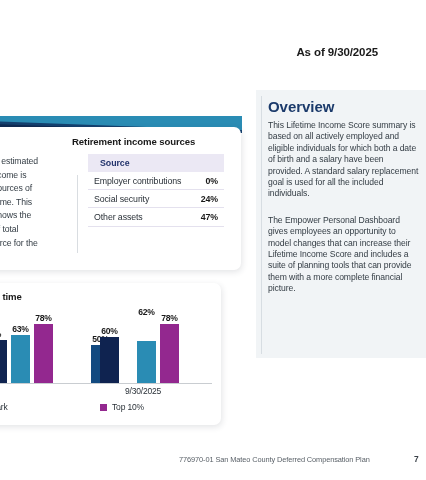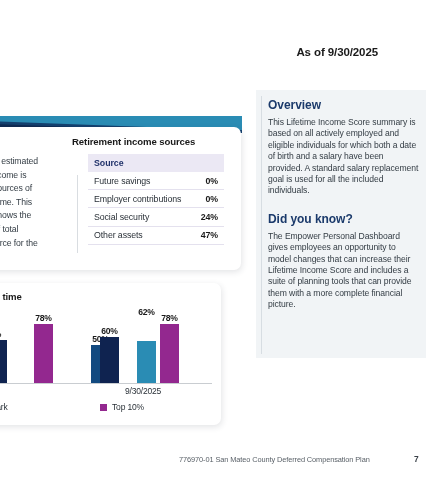--- a/index.html
+++ b/index.html
@@ -24,21 +24,21 @@
     position:absolute; left:256px; top:90px;
     width:170px; height:268px;
     background:#f1f4f6;
   }
   .side-rule{
     position:absolute; left:261px; top:96px;
     width:1px; height:258px; background:#d7dde2;
   }
   .side-inner{ position:absolute; left:268px; top:98px; width:152px; }
   .side-h{
-    font-size:12px; font-weight:bold; color:#1b3a6b;
+    font-size:15px; font-weight:bold; color:#1b3a6b;
     letter-spacing:-0.05px; margin-bottom:5px;
   }
   .side-p{
     font-size:8.6px; line-height:11.4px; color:#333c44;
     letter-spacing:-0.08px;
   }
   .side-gap{ height:15px; }
 
   
   .ribbon{ position:absolute; left:-10px; top:112px; width:252px; height:24px; overflow:hidden; }
@@ -68,21 +68,21 @@
   }
 
   
   .src-table{
     position:absolute; left:100px; top:27px; width:136px;
     border-collapse:collapse;
   }
   .src-table th{
     background:#ebe8f4; color:#22336b;
     font-size:8.8px; font-weight:bold; text-align:left;
-    padding:4px 5px 4px 6px;
+    padding:4px 5px 4px 12px;
     letter-spacing:-0.05px;
   }
   .src-table td{
     font-size:8.8px; color:#2a3138;
     padding:3.6px 6px 3.6px 6px;
     border-bottom:1px solid #e4e1ee;
     letter-spacing:-0.1px;
     white-space:nowrap;
   }
   .src-table td.pct{ text-align:right; font-weight:bold; color:#1a1a1a; }
@@ -151,21 +151,20 @@
 <div class="page">
 
   <div class="asof">As of 9/30/2025</div>
 
   <div class="side-panel"></div>
   <div class="side-rule"></div>
   <div class="side-inner">
     <div class="side-h">Overview</div>
     <div class="side-p">This Lifetime Income Score summary is based on all actively employed and eligible individuals for which both a date of birth and a salary have been provided. A standard salary replacement goal is used for all the included individuals.</div>
     <div class="side-gap"></div>
-    <div class="side-h">Did you know?</div>
     <div class="side-p">The Empower Personal Dashboard gives employees an opportunity to model changes that can increase their Lifetime Income Score and includes a suite of planning tools that can provide them with a more complete financial picture.</div>
   </div>
 
   <div class="ribbon">
     <svg width="252" height="24" viewBox="0 0 252 24">
       <path d="M0 4 L252 4 L252 18 L0 14 Z" fill="#2a8cb4"></path>
       <path d="M0 9 L210 17 L252 18 L252 21 L0 16 Z" fill="#14406e"></path>
       <path d="M0 12 L140 17 L0 16 Z" fill="#0f2a52"></path>
     </svg>
   </div>
@@ -187,24 +186,20 @@
 
     <table class="src-table">
       <thead>
         <tr>
           <th>Source</th>
           <th></th>
         </tr>
       </thead>
       <tbody>
         <tr>
-          <td>Future savings</td>
-          <td class="pct">0%</td>
-        </tr>
-        <tr>
           <td>Employer contributions</td>
           <td class="pct">0%</td>
         </tr>
         <tr>
           <td>Social security</td>
           <td class="pct">24%</td>
         </tr>
         <tr>
           <td>Other assets</td>
           <td class="pct">47%</td>
@@ -212,20 +207,24 @@
       </tbody>
     </table>
   </div>
 
   <div class="card-chart">
     <div class="chart-title">over time</div>
     <div class="plot" id="plot">
         <div class="bar-wrap" style="left: 24px;">
           <div class="bar-lbl">%</div>
           <div class="bar" style="background: rgb(15, 35, 80); height: 43px;"></div>
+        </div>
+        <div class="bar-wrap" style="left: 47px;">
+          <div class="bar-lbl">63%</div>
+          <div class="bar" style="background: rgb(42, 140, 180); height: 48px;"></div>
         </div>
         <div class="bar-wrap" style="left: 70px;">
           <div class="bar-lbl">78%</div>
           <div class="bar" style="background: rgb(147, 40, 143); height: 59px;"></div>
         </div>
         <div class="bar-wrap" style="left: 127px;">
           <div class="bar-lbl">50%</div>
           <div class="bar" style="background: rgb(18, 74, 128); height: 38px;"></div>
         </div>
         <div class="bar-wrap" style="left: 136px;">

